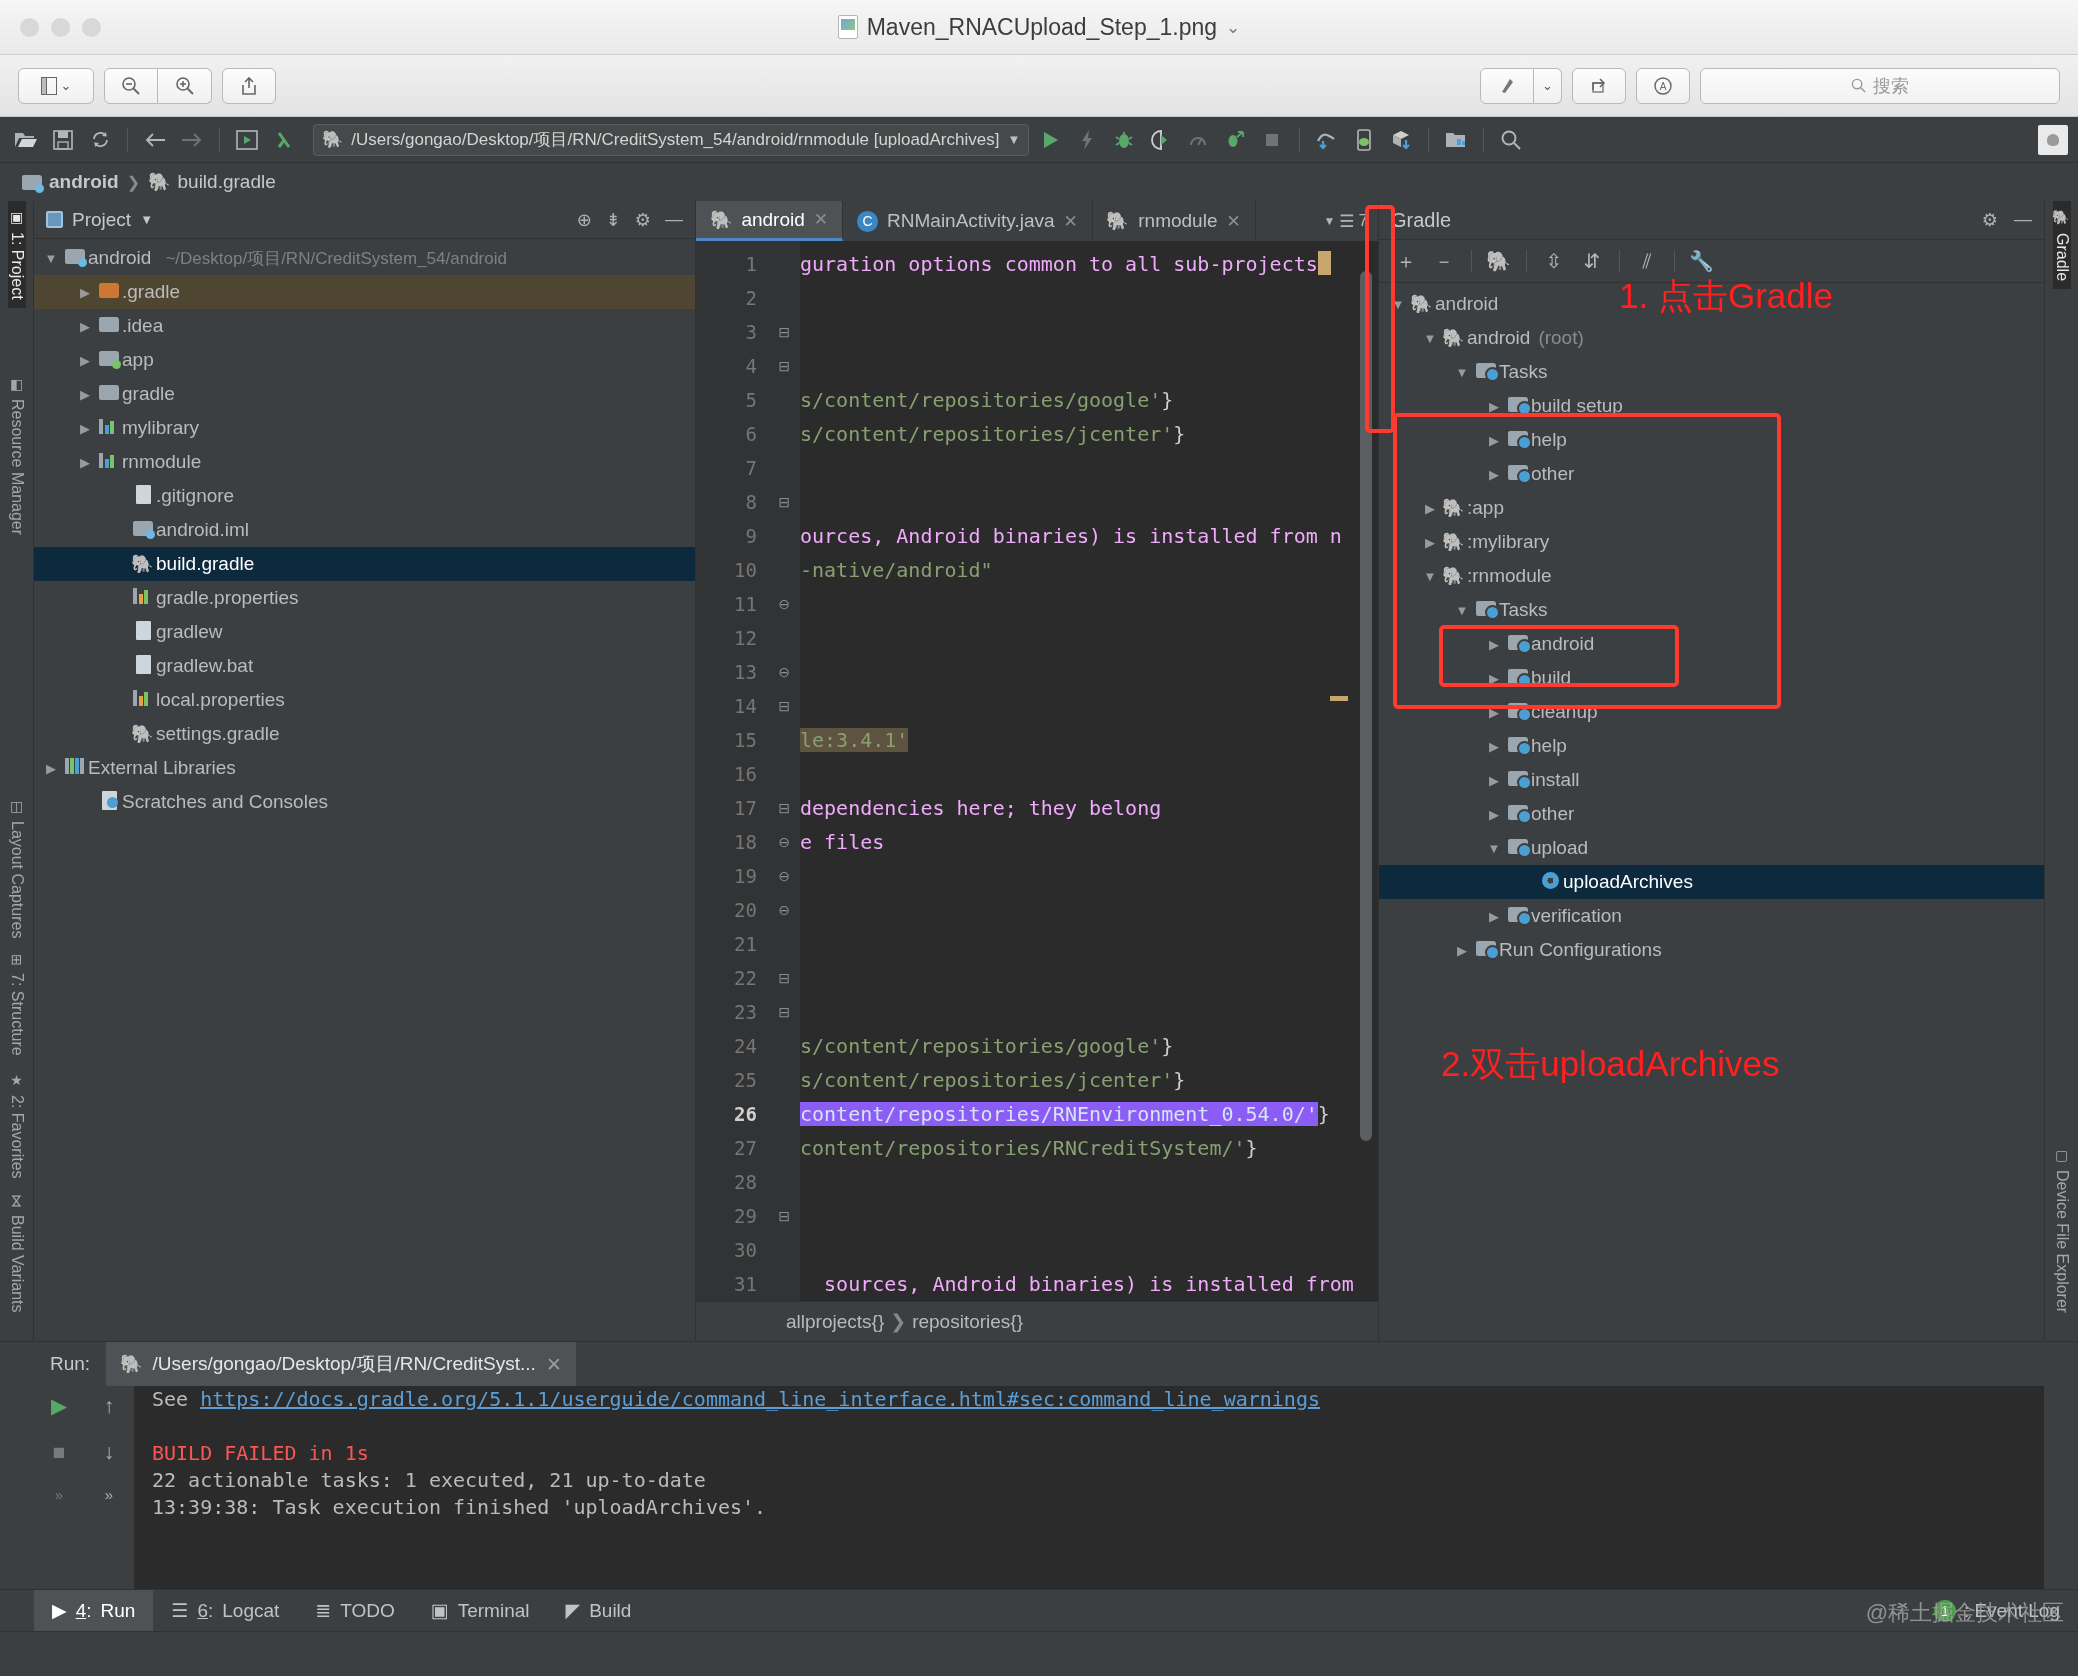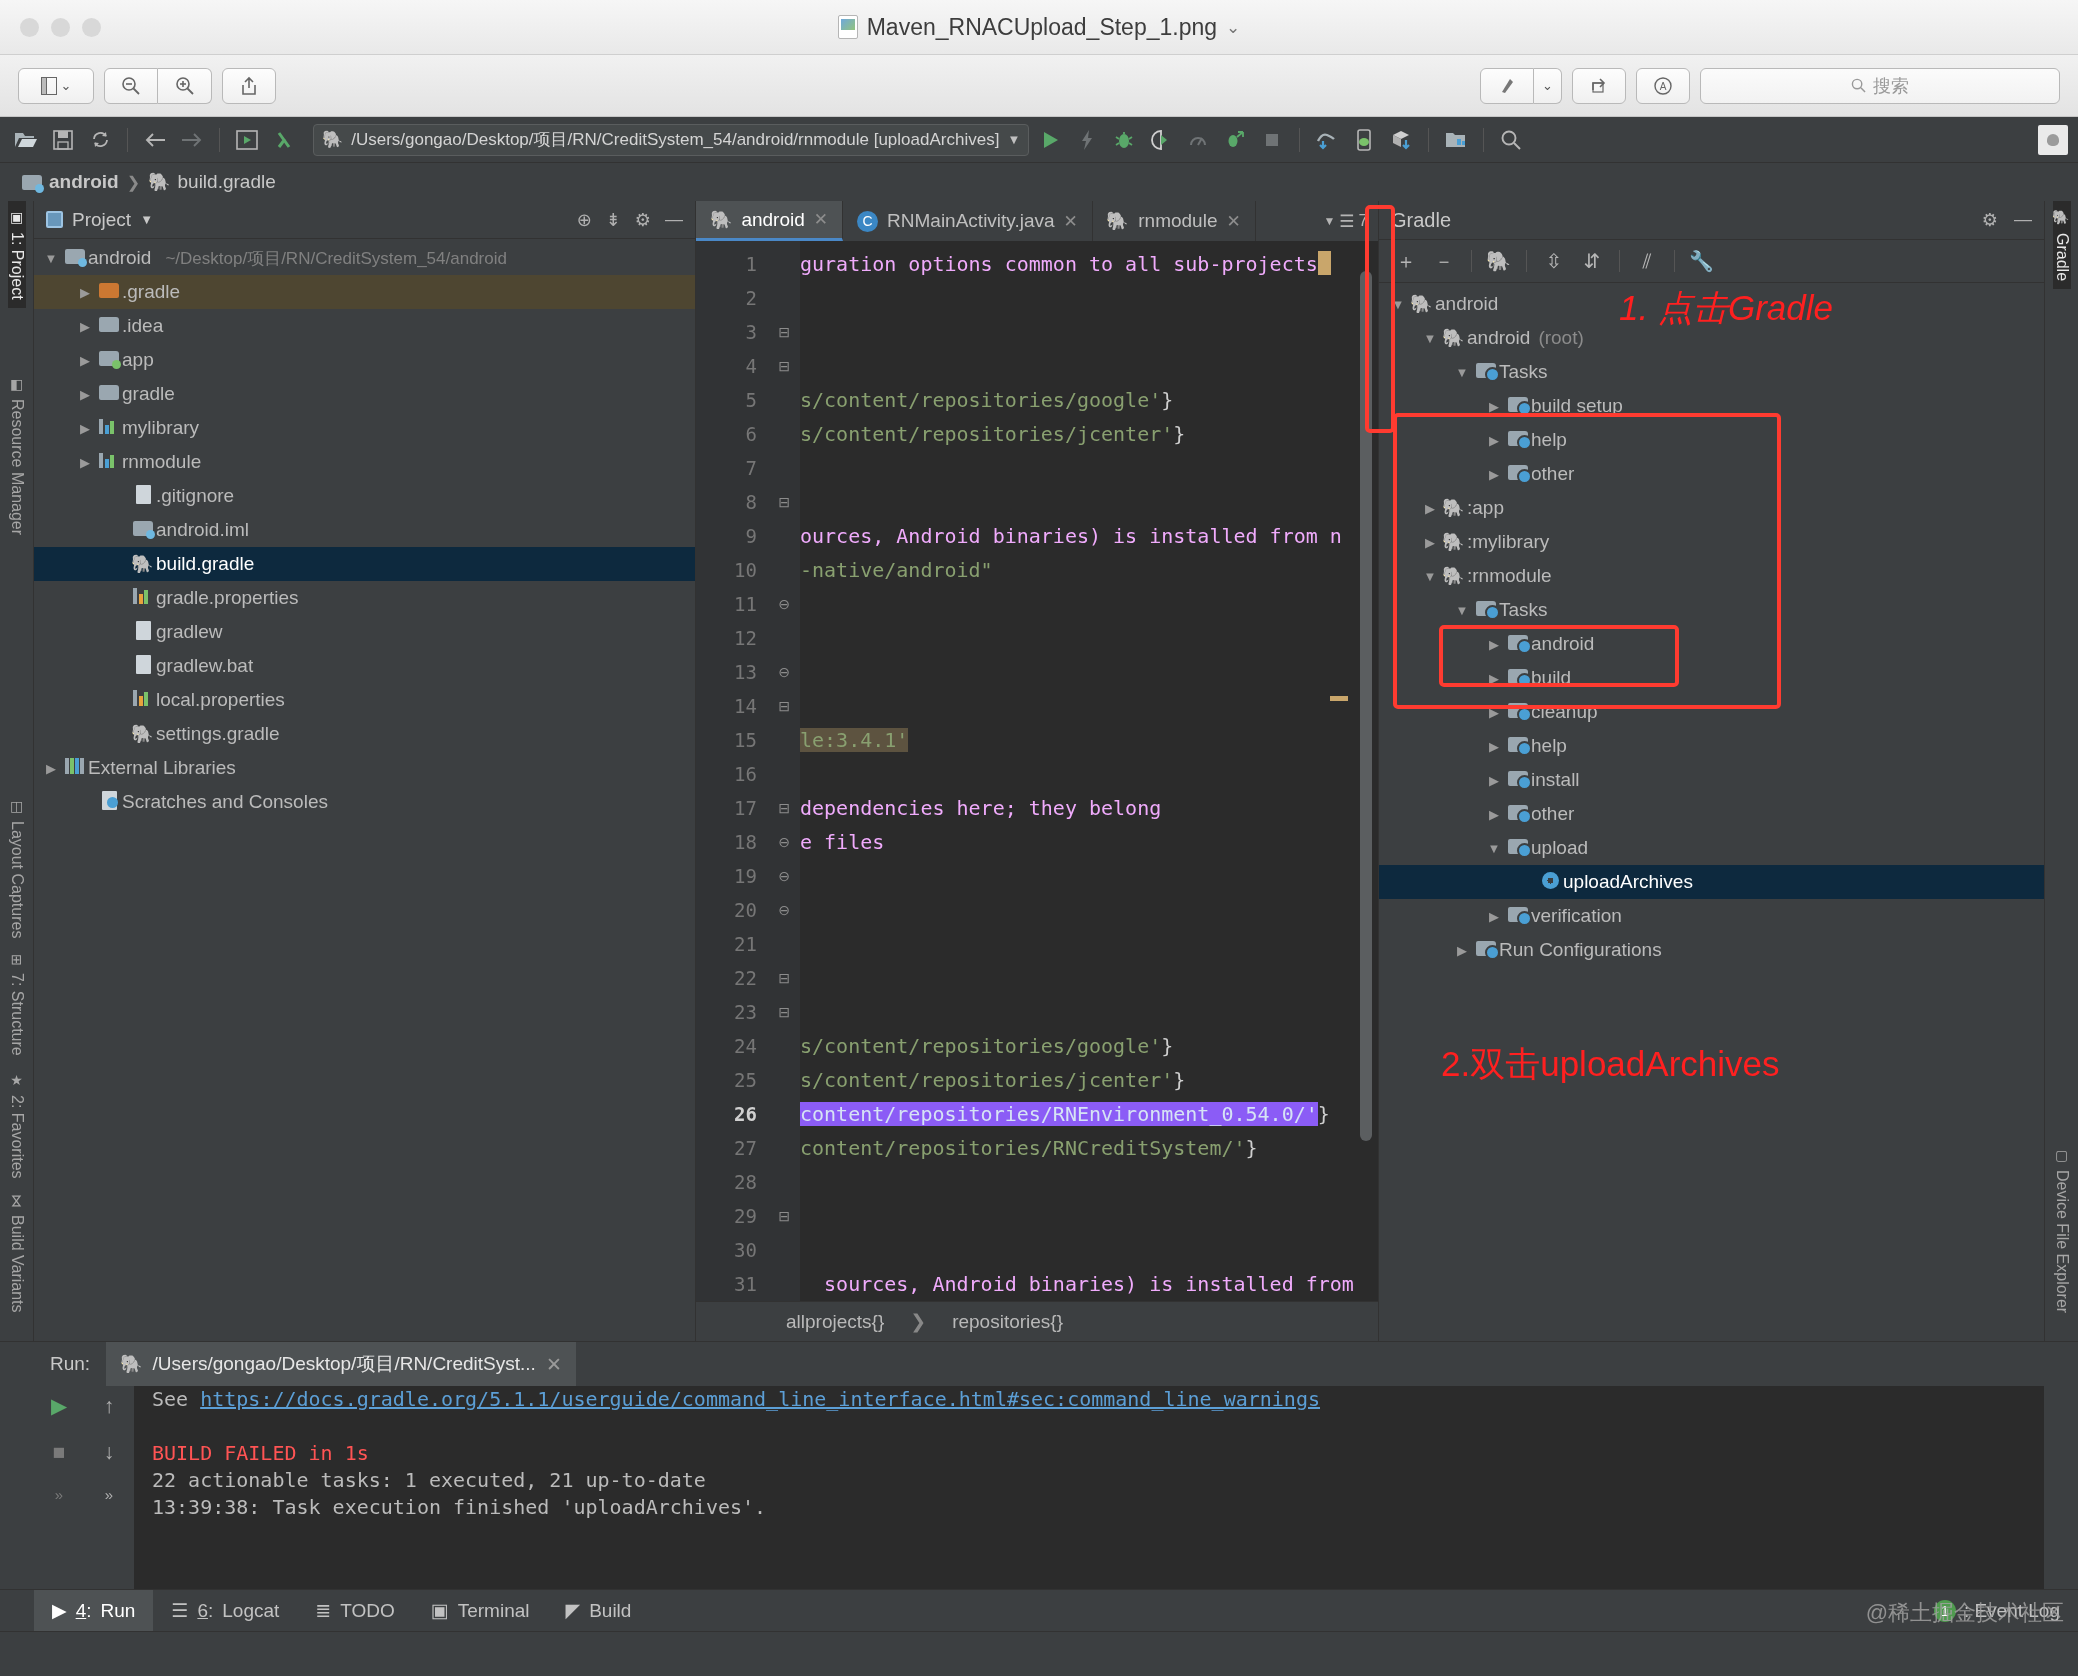--- a/index.html
+++ b/index.html
@@ -166,21 +166,21 @@
           padding-top:6px; color:#a9b7c6; overflow:hidden; position:relative;}
   .code div{ height:34px; line-height:34px; white-space:pre;}
   .s-str{ color:#89a070; }
   .s-txt{ color:#f0abfc; }
   .s-brace{ color:#cfcfcf; }
   .hl-search{ background:#5d5340; }
   .hl-sel{ background:#8b5cf6; color:#d6e3f5;}
   .scroll-v{ position:absolute; right:6px; top:30px; width:12px; height:870px; background:#5b5e60; border-radius:6px;}
   .cursor-blk{ display:inline-block;width:13px;height:24px;background:#c9a66b;vertical-align:-4px;}
   .marker-o{position:absolute;right:30px;top:455px;width:18px;height:5px;background:#c9a66b;}
-  .bread2{ height:40px; background:#3c3f41; display:flex;align-items:center; gap:26px;
+  .bread2{ height:40px; background:#3c3f41; display:flex;align-items:center; gap:6px;
            padding-left:90px; color:#b9b9b9; font-size:19px; border-top:1px solid #323232;}
 
   
   .gradle-panel{ width:666px; background:#3c3f41; display:flex; flex-direction:column; border-left:1px solid #323232; position:relative;}
   .g-head{ height:38px; display:flex; align-items:center; padding:0 12px; color:#c8c8c8; font-size:20px;}
   .g-head .tools{margin-left:auto;display:flex;gap:16px;color:#b0b0b0;font-size:18px;}
   .g-toolbar{ height:44px; display:flex;align-items:center; gap:4px; padding:0 10px;
               border-top:1px solid #323232; border-bottom:1px solid #323232;}
   .gt{ width:34px;height:30px;display:flex;align-items:center;justify-content:center;color:#b6b6b6;font-size:20px;}
   .gsep{width:1px;height:22px;background:#555;margin:0 6px;}
@@ -833,21 +833,21 @@
             <span class="ti"><span class="fold gear"></span></span>
             <span>verification</span>
           </div>
           <div class="grow" style="padding-left: 72px;">
             <span class="arrow">▶</span>
             <span class="ti"><span class="fold gear"></span></span>
             <span>Run Configurations</span>
           </div>
         </div>
 
-      <div class="ann" style="left:240px; top:84px;font-style:italic;">1. 点击Gradle</div>
+      <div class="ann" style="left:240px; top:72px;">1. 点击Gradle</div>
       <div class="ann" style="left:62px; top:840px;">2.双击uploadArchives</div>
     <div class="redbox" style="left: -14px; top: 4px; width: 30px; height: 228px;"></div>
         <div class="redbox" style="left: 14px; top: 212px; width: 388px; height: 296px;"></div>
         <div class="redbox" style="left: 60px; top: 424px; width: 240px; height: 62px;"></div>
       </div>
 
     <div class="vbar right">
       <div class="vlabel active">
         <span class="vi">🐘</span>
         <span>Gradle</span>

